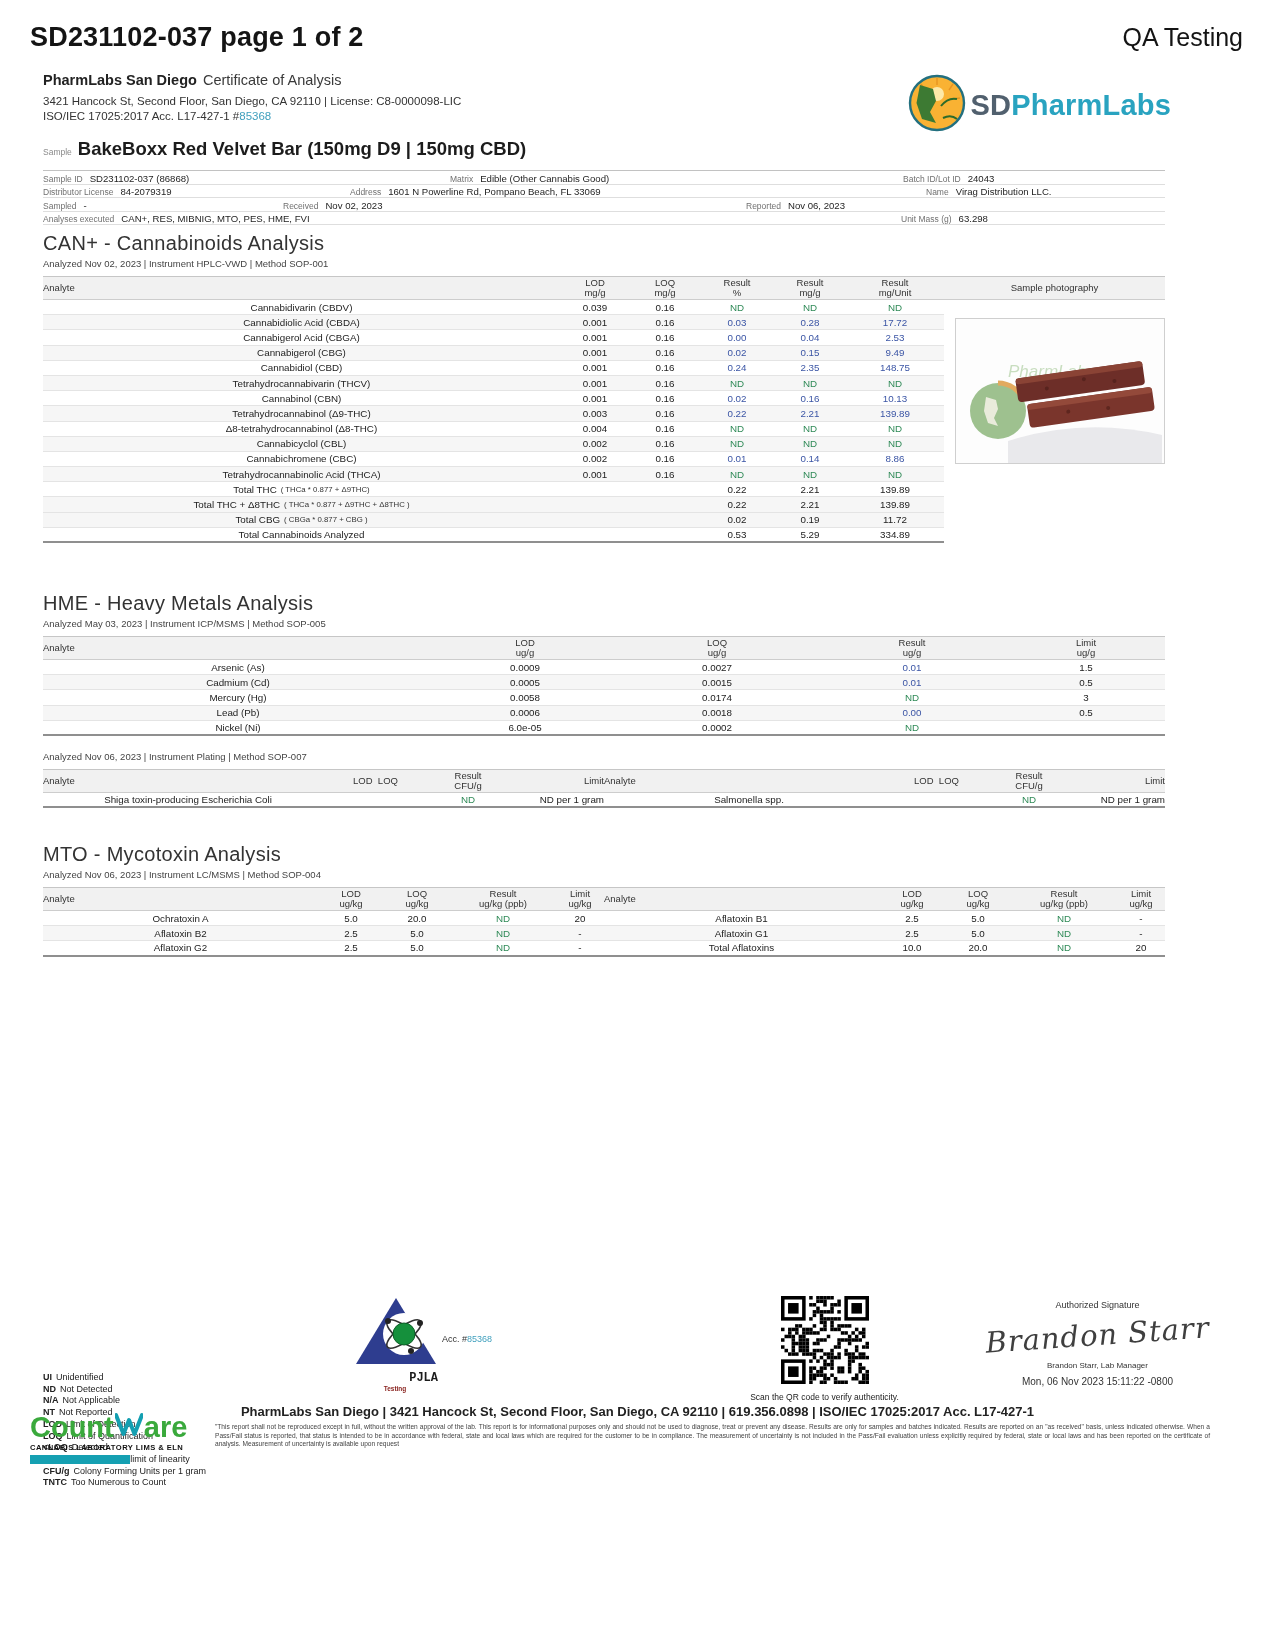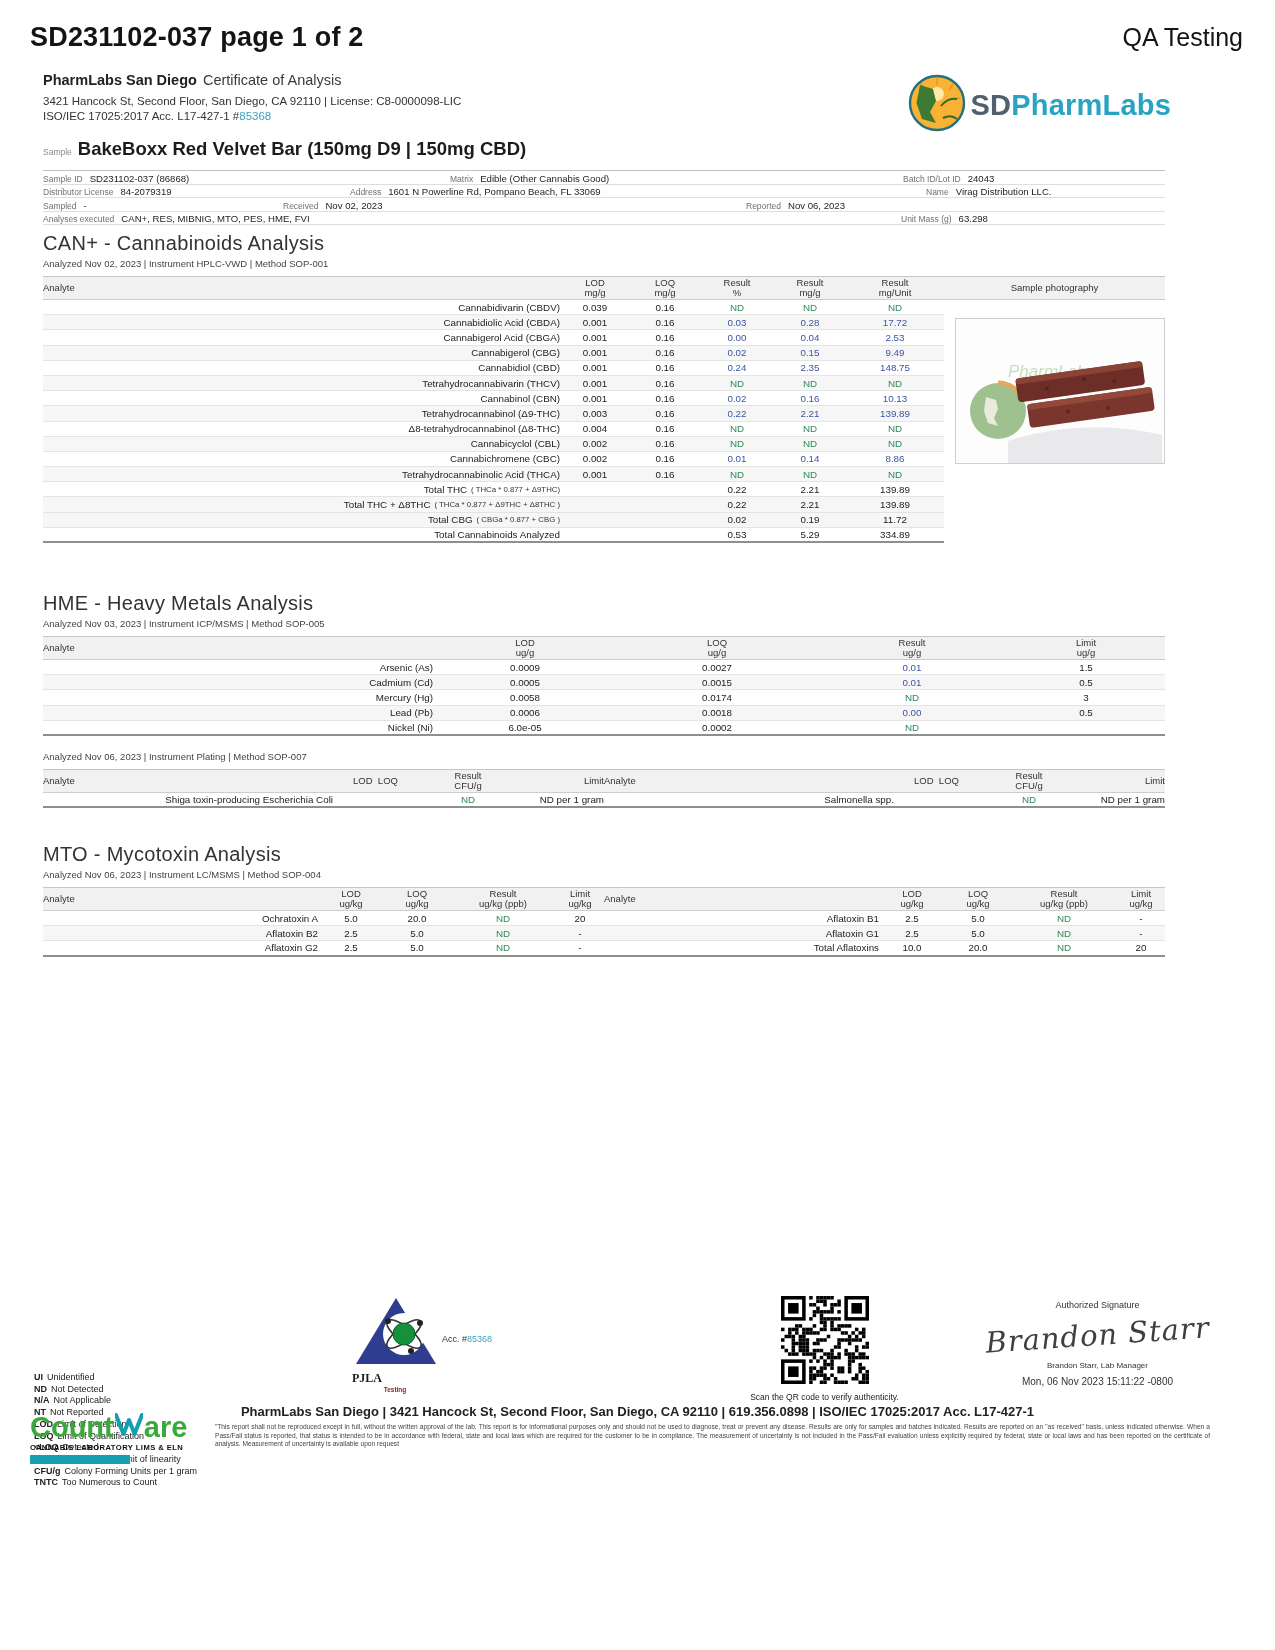--- a/index.html
+++ b/index.html
@@ -49,21 +49,21 @@
 
   .thead{display:flex;background:#f1f1f1;border-top:1px solid #c6c6c6;border-bottom:1px solid #cdcdcd;min-height:24px;margin-top:7px}
   .hc{display:flex;flex-direction:column;justify-content:center;text-align:center}
   .hc .h1,.hc .h2{font-size:9.5px;line-height:10.5px;color:#333}
   .hc:first-child{text-align:left}
 
   .trow{display:flex;align-items:center;height:15.2px;border-bottom:1px solid #e4e4e4}
   .trow.alt{background:#f6f6f6}
   .trow.last{border-bottom:2px solid #8f8f8f}
   .cell{display:flex;justify-content:center;align-items:center;font-size:9.8px;color:#222;height:100%;white-space:nowrap}
-  .cell:first-child{justify-content:flex-end}
+  .cell:first-child{justify-content:center}
   .formula{font-size:7.8px;color:#333;margin-left:4px}
   .val.nd{color:#2f8a57}
   .val.num{color:#3b55a5}
   .val.tot{color:#222}
 
   
   .cw0{width:517px}.cw1{width:70px}.cw2{width:70px}.cw3{width:74px}.cw4{width:72px}.cw5{width:98px}
   .photo-h{flex:1}
   .sec-can .tbody{width:901px}
   .photo-box{position:absolute;right:0;top:86px;width:210px;height:146px;border:1px solid #cfcfcf;background:#fff;overflow:hidden}
@@ -78,27 +78,27 @@
   .panel .cell.bw3{justify-content:flex-end}
   .panel .hc.bw3{text-align:right}
   .tw0{width:275px}.tw1{width:66px}.tw2{width:66px}.tw3{width:106px}.tw4{width:48px}
 
   .sec-can{top:232px}
   .sec-hme{top:592px}
   .sec-mib{top:748px}
   .sec-mto{top:843px}
 
   
-  .legend{position:absolute;left:34px;top:1372px}
+  .legend{position:absolute;left:43px;top:1372px}
   .legend-line{font-size:9px;line-height:11.7px;color:#222;white-space:nowrap}
   .legend-abbr{font-weight:700;margin-right:4px}
 
   .pjla{position:absolute;left:352px;top:1296px;width:170px}
   .pjla-tri{display:block;margin-left:0}
-  .pjla-name{width:86px;text-align:left;font-family:Liberation Serif, serif;font-weight:700;font-size:12px;color:#1c1c1c;margin-top:1px}
+  .pjla-name{width:86px;text-align:right;font-family:Liberation Mono, monospace;font-weight:700;font-size:12px;color:#1c1c1c;margin-top:1px}
   .pjla-sub{width:86px;text-align:center;font-size:6.5px;color:#8a2420;font-weight:700}
   .pjla-acc{position:absolute;left:90px;top:38px;font-size:9px;color:#333;white-space:nowrap}
 
   .qr-block{position:absolute;left:737px;top:1296px;width:175px;text-align:center}
   .qr-caption{font-size:8.5px;color:#222;margin-top:4px}
 
   .sig-block{position:absolute;left:980px;top:1300px;width:235px;text-align:center}
   .sig-head{font-size:9px;color:#333}
   .sig-script{font-family:"DejaVu Serif",serif;font-style:italic;font-size:29px;color:#3f3f3f;margin-top:8px;transform:rotate(-4deg);letter-spacing:1px;white-space:nowrap}
   .sig-name{font-size:8px;color:#333;margin-top:9px}
@@ -430,21 +430,21 @@
           <circle cx="160" cy="66" r="2" fill="#57231e"></circle>
             <circle cx="110" cy="90" r="2" fill="#5e261f"></circle>
           <circle cx="150" cy="92" r="2" fill="#5e261f"></circle>
         </g>
       </svg>
     </div>
   </div>
 
   <div class="sec sec-hme">
     <div class="sec-title">HME - Heavy Metals Analysis</div>
-    <div class="sec-meta">Analyzed Nov 03, 2023  |  Instrument  ICP/MSMS  | Method  SOP-005</div>
+    <div class="sec-meta">Analyzed May 03, 2023  |  Instrument  ICP/MSMS  | Method  SOP-005</div>
     <div class="thead" id="hme-head">
         <div class="hc hw0">
           <div class="h1">Analyte</div>
         </div>
         <div class="hc hw1">
           <div class="h1">LOD</div>
           <div class="h2">ug/g</div>
         </div>
         <div class="hc hw2">
           <div class="h1">LOQ</div>

